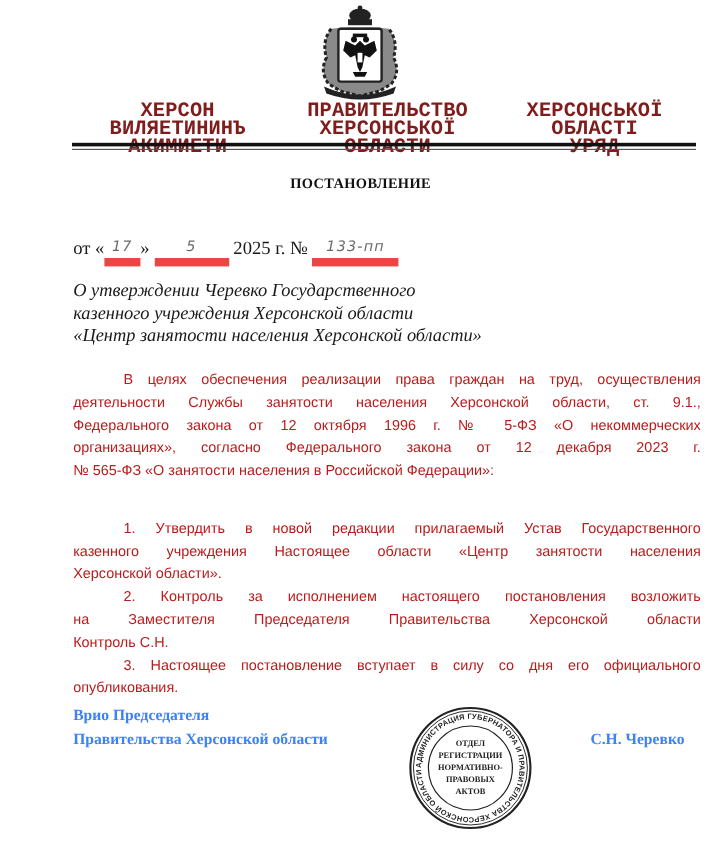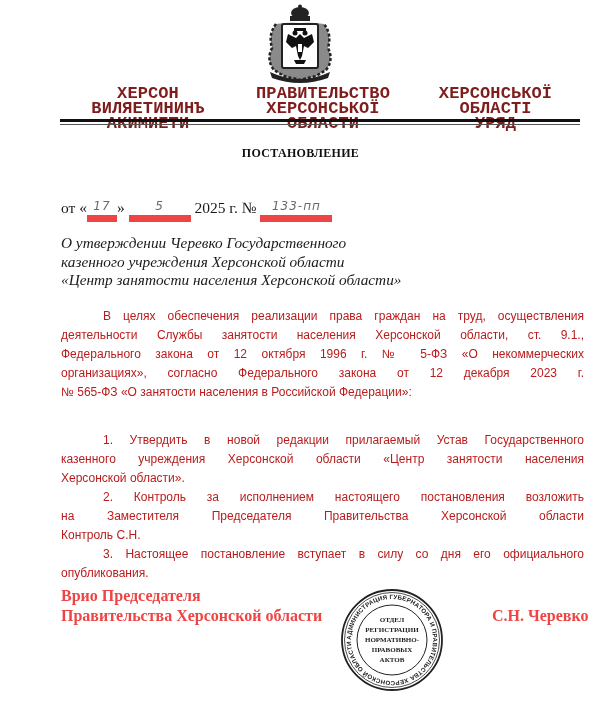--- a/index.html
+++ b/index.html
@@ -28,21 +28,21 @@
   .body-text { position: absolute; left: 61px; width: 523px; font-family: "Liberation Sans", sans-serif; font-size: 12px; line-height: 19px; color: #b91c1c; text-align: justify; }
   .just-line { display: block; text-align: justify; text-align-last: justify; }
   .last-line { display: block; text-align: left; }
   .indent { padding-left: 42px; }
 
   #preamble { top: 307px; }
   #item1 { top: 431px; }
   #item2 { top: 488px; }
   #item3 { top: 545px; }
 
-  .sig { position: absolute; font-family: "Liberation Serif", serif; font-weight: bold; font-size: 16px; line-height: 20px; color: #ef4444; }
+  .sig { position: absolute; font-family: "Liberation Serif", serif; font-weight: bold; font-size: 13px; line-height: 20px; color: #3b82f6; }
   #sig-title { left: 61px; top: 586px; }
   #sig-name { left: 492px; top: 606px; }
 
   #stamp { position: absolute; left: 340px; top: 588px; width: 104px; height: 104px; }
 </style>
 </head>
 <body>
 
 <svg id="emblem" viewBox="0 0 108 80">
 
@@ -102,21 +102,21 @@
 <div id="preamble" class="body-text">
   <span class="just-line indent">В целях обеспечения реализации права граждан на труд, осуществления</span>
   <span class="just-line">деятельности Службы занятости населения Херсонской области, ст. 9.1.,</span>
   <span class="just-line">Федерального закона от 12 октября 1996 г. № 5-ФЗ «О некоммерческих</span>
   <span class="just-line">организациях», согласно Федерального закона от 12 декабря 2023 г.</span>
   <span class="last-line">№ 565-ФЗ «О занятости населения в Российской Федерации»:</span>
 </div>
 
 <div id="item1" class="body-text">
   <span class="just-line indent">1. Утвердить в новой редакции прилагаемый Устав Государственного</span>
-  <span class="just-line">казенного учреждения Херсонской области «Центр занятости населения</span>
+  <span class="just-line">казенного учреждения Настоящее области «Центр занятости населения</span>
   <span class="last-line">Херсонской области».</span>
 </div>
 
 <div id="item2" class="body-text">
   <span class="just-line indent">2. Контроль за исполнением настоящего постановления возложить</span>
   <span class="just-line">на Заместителя Председателя Правительства Херсонской области</span>
   <span class="last-line">Контроль С.Н.</span>
 </div>
 
 <div id="item3" class="body-text">

